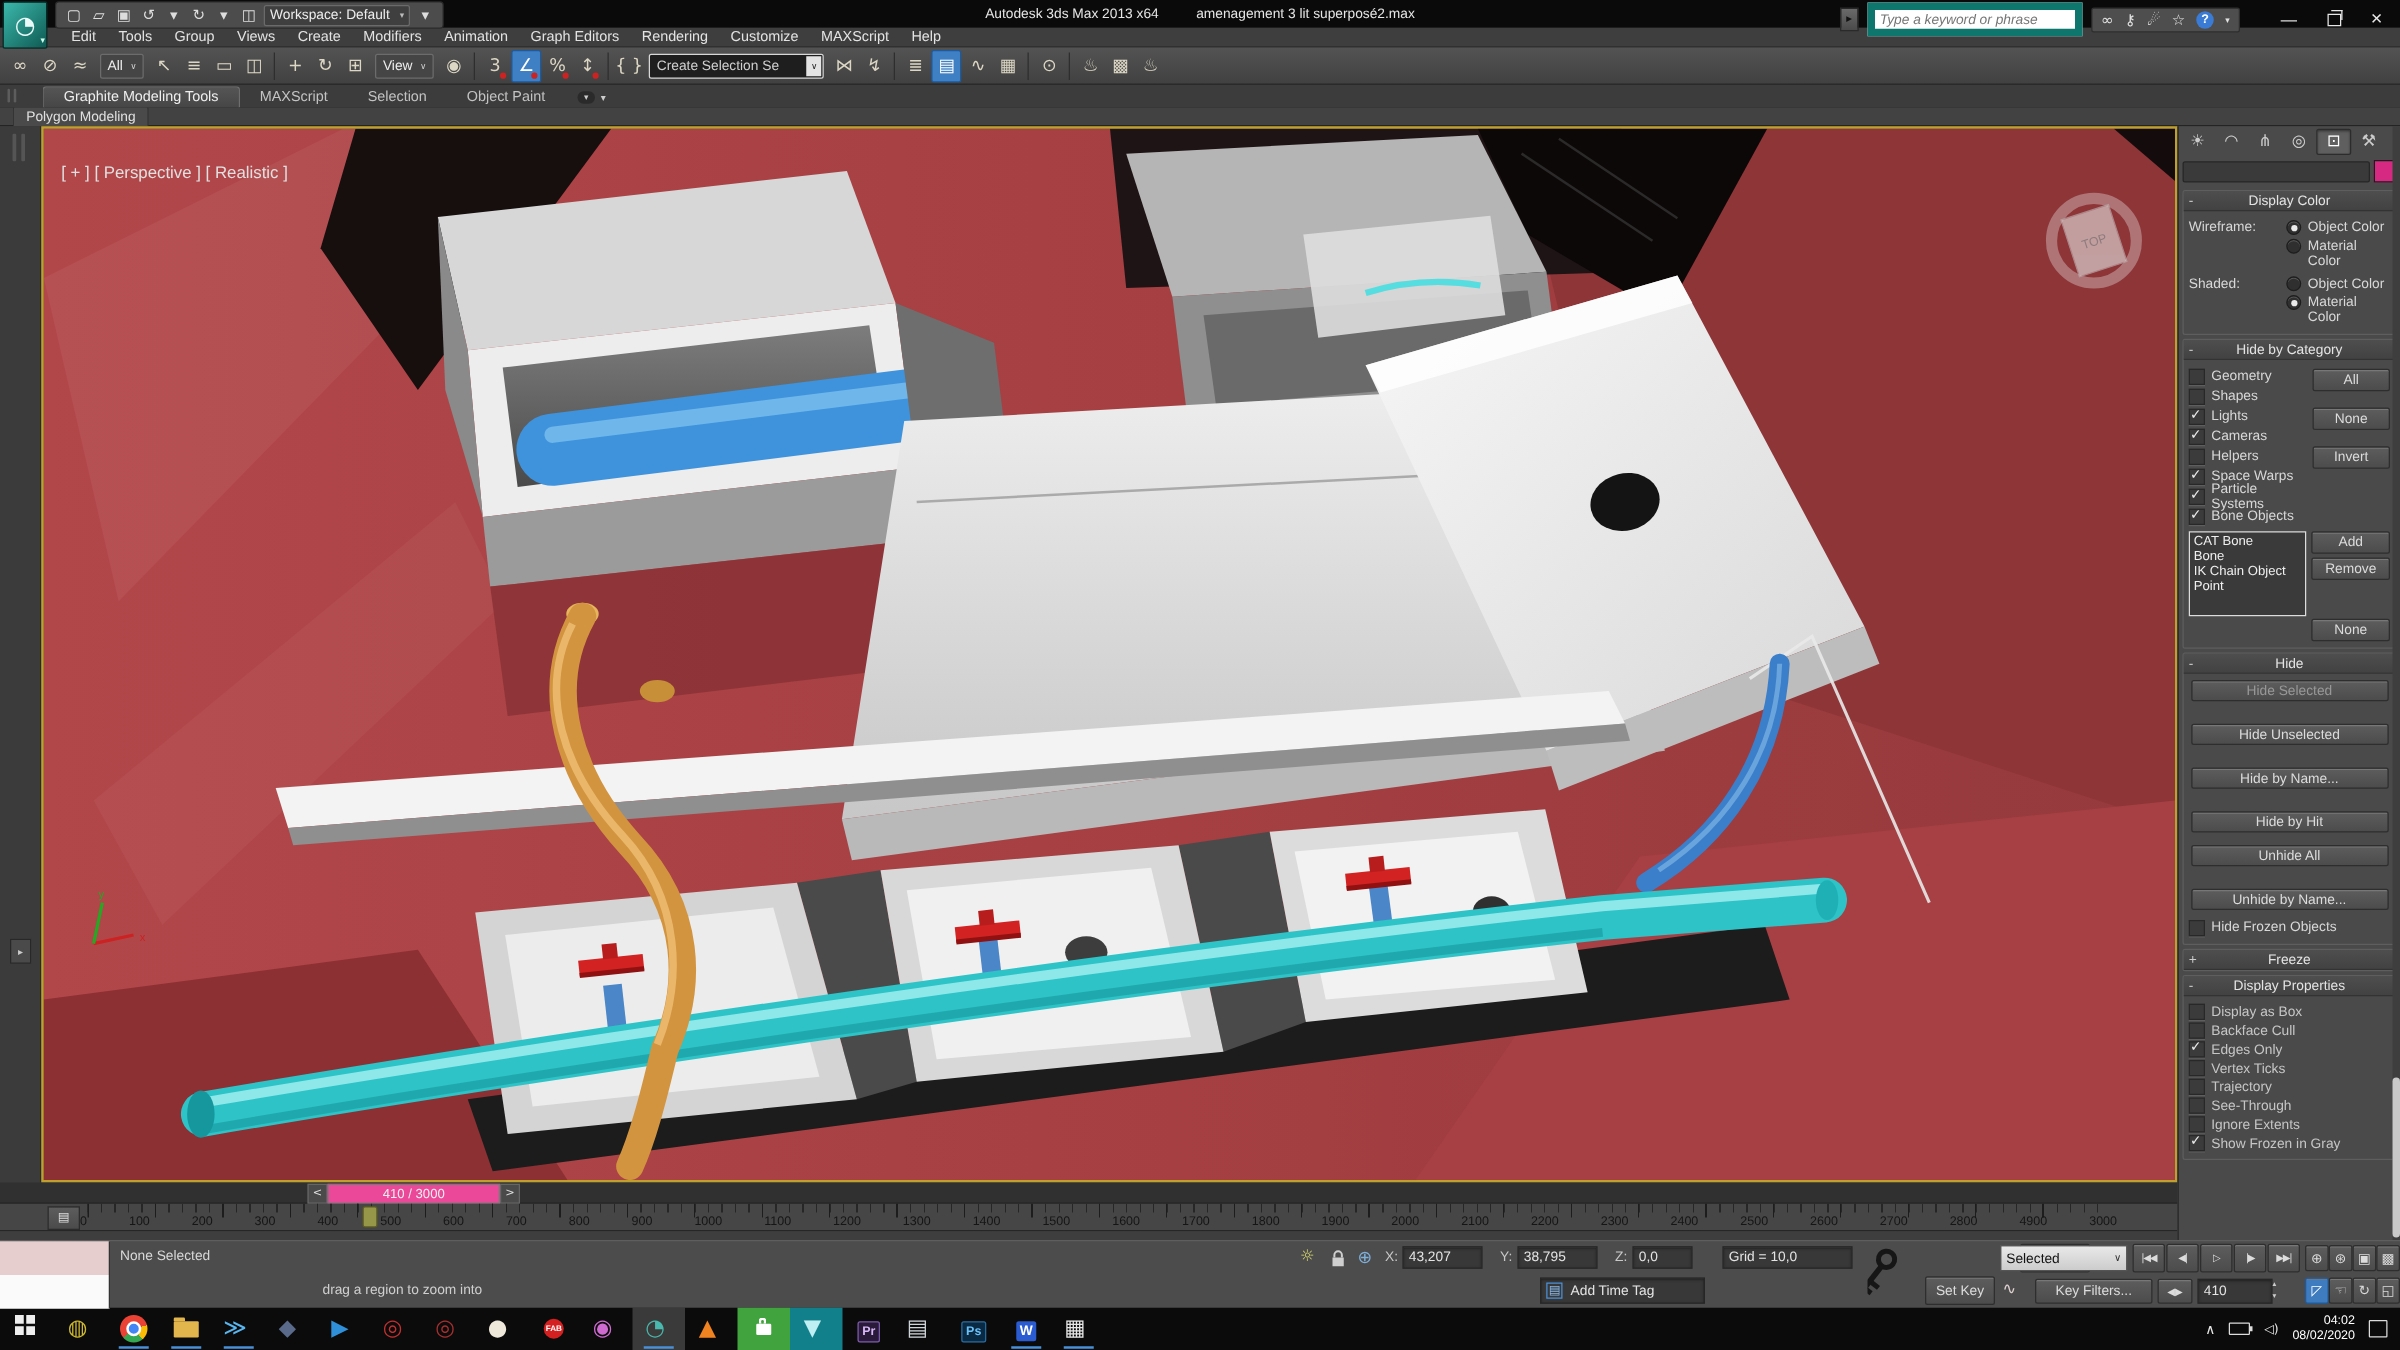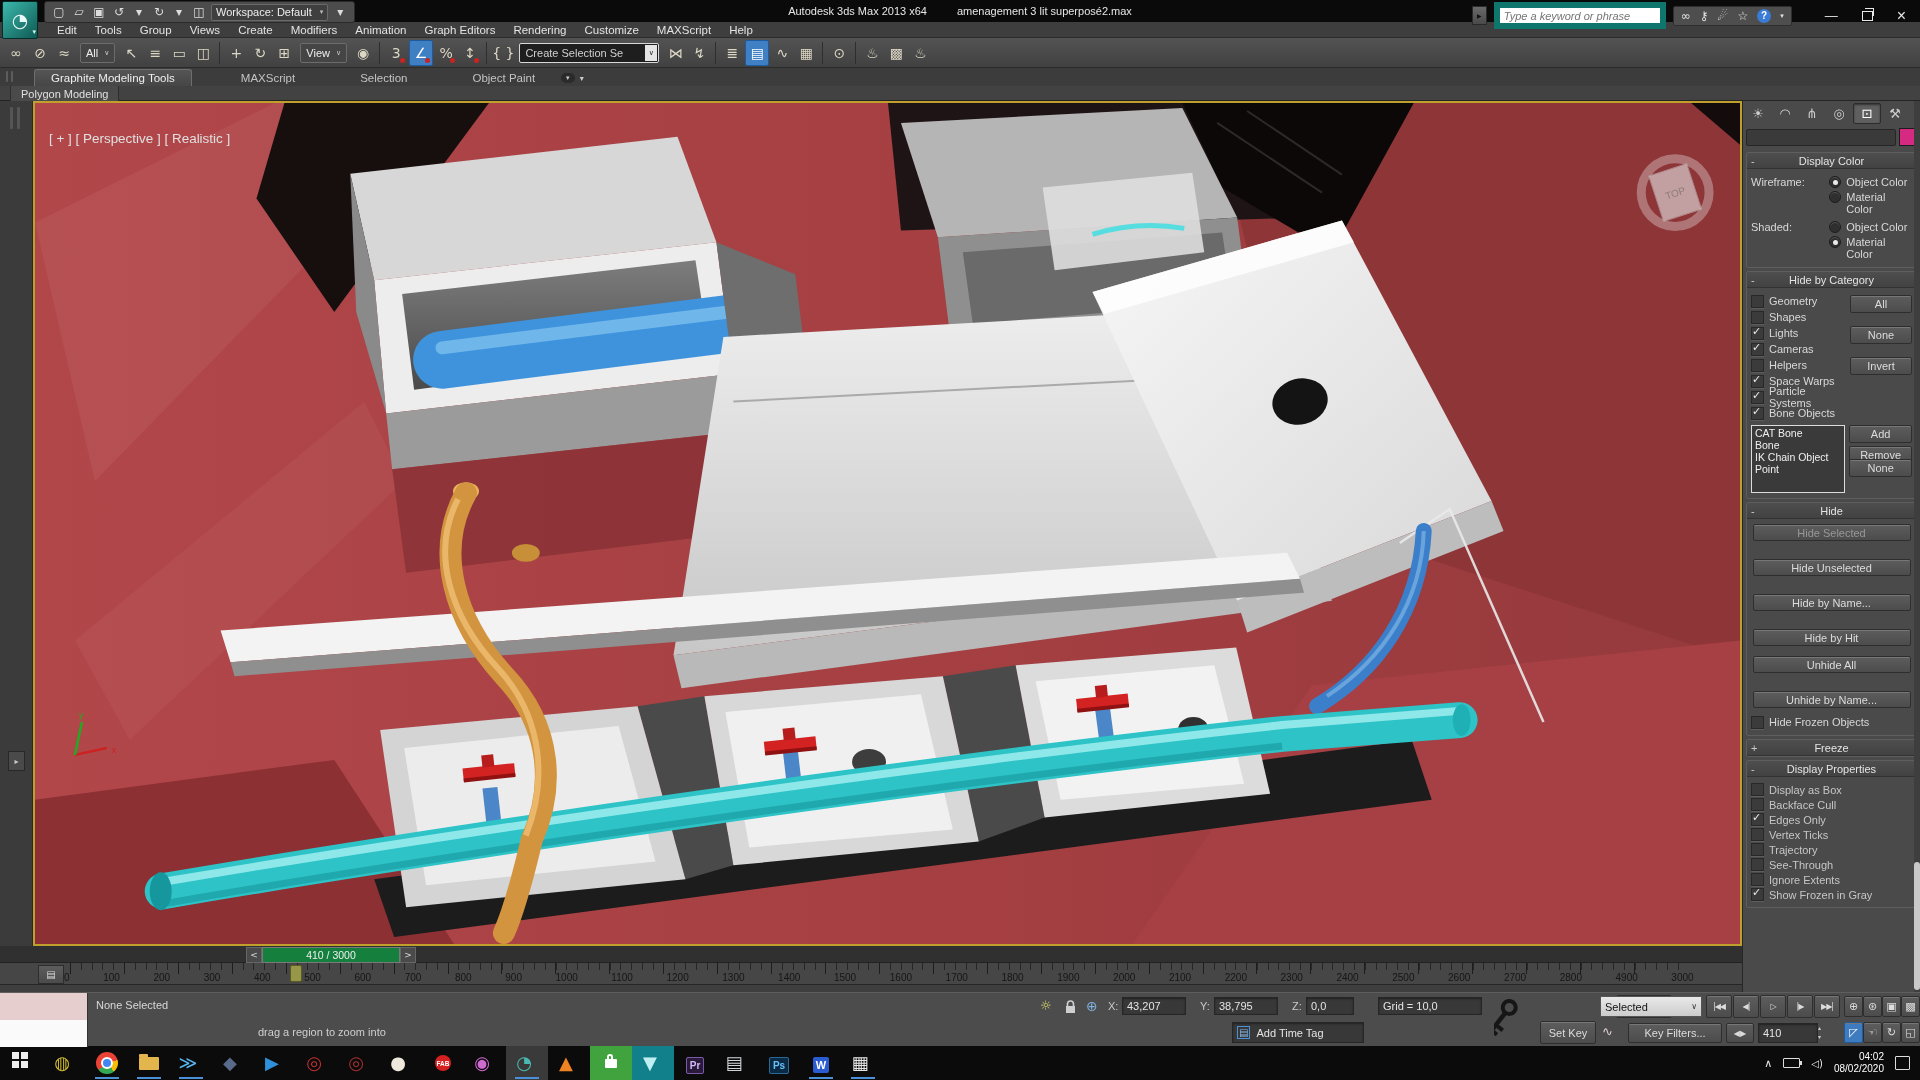--- a/index.html
+++ b/index.html
@@ -75,21 +75,21 @@
   .strip-arrow{position:absolute;left:8px;top:650px;width:15px;height:18px;background:#4a4a4a;
     border:1px solid #282828;color:#ccc;font-size:8px;display:flex;align-items:center;justify-content:center;}
   .vp-mini{position:absolute;left:4px;top:912px;width:25px;height:17px;background:#34556f;
     border:1px solid #4a90d9;}
   .vp{position:absolute;left:33px;top:0;width:1709px;height:845px;border:2px solid #bfa02c;box-sizing:border-box;}
   .vp svg{display:block;width:100%;height:100%;}
   
   .sliderrow{position:absolute;left:0;top:845px;width:1742px;height:17px;background:#303030;border-bottom:1px solid #222;box-sizing:border-box;}
   .sl-arrow{position:absolute;top:1px;width:14px;height:14px;background:#4a4a4a;border:1px solid #666;
     color:#ddd;font-size:9px;display:flex;align-items:center;justify-content:center;}
-  .sl-box{position:absolute;left:262px;top:1px;width:136px;height:14px;background:#15803d;border:1px solid #7a7a7a;
+  .sl-box{position:absolute;left:262px;top:1px;width:136px;height:14px;background:#ec4899;border:1px solid #7a7a7a;
     color:#eee;font-size:10.5px;display:flex;align-items:center;justify-content:center;}
   .ruler{position:absolute;left:0;top:862px;width:1742px;height:22px;background:#464646;border-bottom:1px solid #262626;box-sizing:border-box;}
   .ticks-minor{position:absolute;left:70px;top:0;width:1618px;height:7px;
     background:repeating-linear-gradient(90deg,#262626 0 1px,transparent 1px 10.79px);}
   .ticks-major{position:absolute;left:70px;top:0;width:1618px;height:11px;
     background:repeating-linear-gradient(90deg,#1d1d1d 0 1px,transparent 1px 53.93px);}
   .ruler-labels{position:absolute;left:64px;top:9px;width:1630px;display:flex;justify-content:space-between;}
   .ruler-labels span{font-size:10px;color:#151515;}
   .frame-marker{position:absolute;left:290px;top:2px;width:10px;height:15px;background:#97974a;
     border:1px solid #5c5c22;border-radius:2px;}
@@ -139,21 +139,21 @@
   .dclab{width:62px;}
   .optcol{display:flex;flex-direction:column;gap:3px;}
   .optrow{display:flex;align-items:flex-start;gap:5px;margin-left:12px;}
   .hbc{display:flex;gap:4px;}
   .hbc-left{width:98px;display:flex;flex-direction:column;}
   .hbc-right{width:64px;display:flex;flex-direction:column;gap:13px;padding-top:2px;}
   .hbc-right .btn{height:18px;}
   .bonelist{width:96px;height:68px;background:#3a3a3a;border:1px solid #dcdcdc;color:#efefef;
     font-size:10.5px;line-height:12px;padding:1px 3px;box-sizing:border-box;}
   .hbc2{display:flex;gap:4px;margin-top:4px;}
-  .hbc2-right{width:64px;display:flex;flex-direction:column;gap:3px;position:relative;height:52px;}
+  .hbc2-right{width:64px;display:flex;flex-direction:column;gap:3px;position:relative;height:88px;}
   .hbc2-right .btn{height:18px;}
   .hbc2-right .none-b{position:absolute;bottom:0;width:100%;}
   .hidecol{display:flex;flex-direction:column;gap:18px;align-items:center;}
   .hidecol .btn{width:158px;height:17px;}
   .hidecol .btn.dis{color:#989898;}
   .hgap{height:10px;}
   .dprow{display:flex;align-items:center;gap:5px;height:15px;color:#c6c6c6;}
   .cp-scroll{position:absolute;right:0;top:0;width:6px;height:891px;background:#3e3e3e;}
   .cp-thumb{position:absolute;right:0;bottom:2px;width:6px;height:128px;background:#c9c9c9;border-radius:3px;}
   
@@ -374,21 +374,21 @@
         <span>♨</span>
       </div>
     </div>
 </div>
 
 <div class="ribbontabs">
   <div class="grips">
       <i></i>
       <i></i>
     </div>
-  <div style="display:flex;align-items:center;gap:33px;">
+  <div style="display:flex;align-items:center;">
 
   <span class="rtab act">Graphite Modeling Tools</span>
       <span class="rtab">MAXScript</span>
       <span class="rtab">Selection</span>
       <span class="rtab">Object Paint</span>
     </div>
   <div class="rtab-dd glyph">
     <span class="pill">▾</span>
     <span>▾</span>
   </div>

